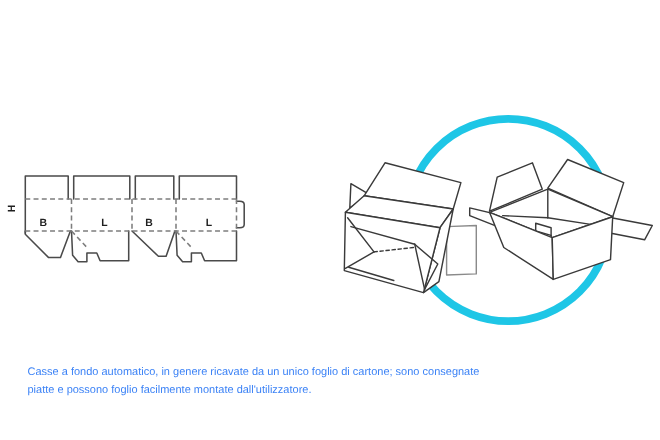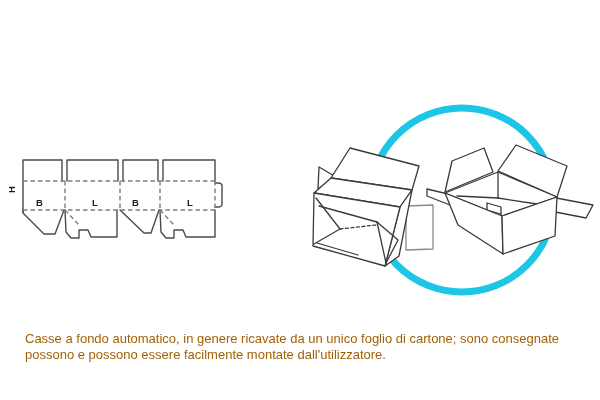--- a/index.html
+++ b/index.html
@@ -25,23 +25,23 @@
     transform-origin:center;
   }
   .lbl.b1{left:36px;top:198px;}
   .lbl.l1{left:92px;top:198px;}
   .lbl.b2{left:132px;top:198px;}
   .lbl.l2{left:187px;top:198px;}
   .caption{
     position:absolute;
     left:25px;top:331px;
     width:565px;
-    font-size:13px;
+    font-size:10px;
     line-height:15.5px;
-    color:#a16207;
+    color:#3b82f6;
   }
   .caption span{display:block;}
 </style>
 </head>
 <body>
 
 <div class="canvas">
 
   <svg class="art" width="600" height="400" viewBox="0 0 600 400">
 
@@ -116,16 +116,16 @@
   </svg>
 
   <span class="lbl h">H</span>
   <span class="lbl b1">B</span>
   <span class="lbl l1">L</span>
   <span class="lbl b2">B</span>
   <span class="lbl l2">L</span>
 
   <div class="caption">
     <span>Casse a fondo automatico, in genere ricavate da un unico foglio di cartone; sono consegnate</span>
-    <span>possono e possono essere facilmente montate dall'utilizzatore.</span>
+    <span>piatte e possono foglio facilmente montate dall'utilizzatore.</span>
   </div>
 
 </div>
 
 </body></html>

